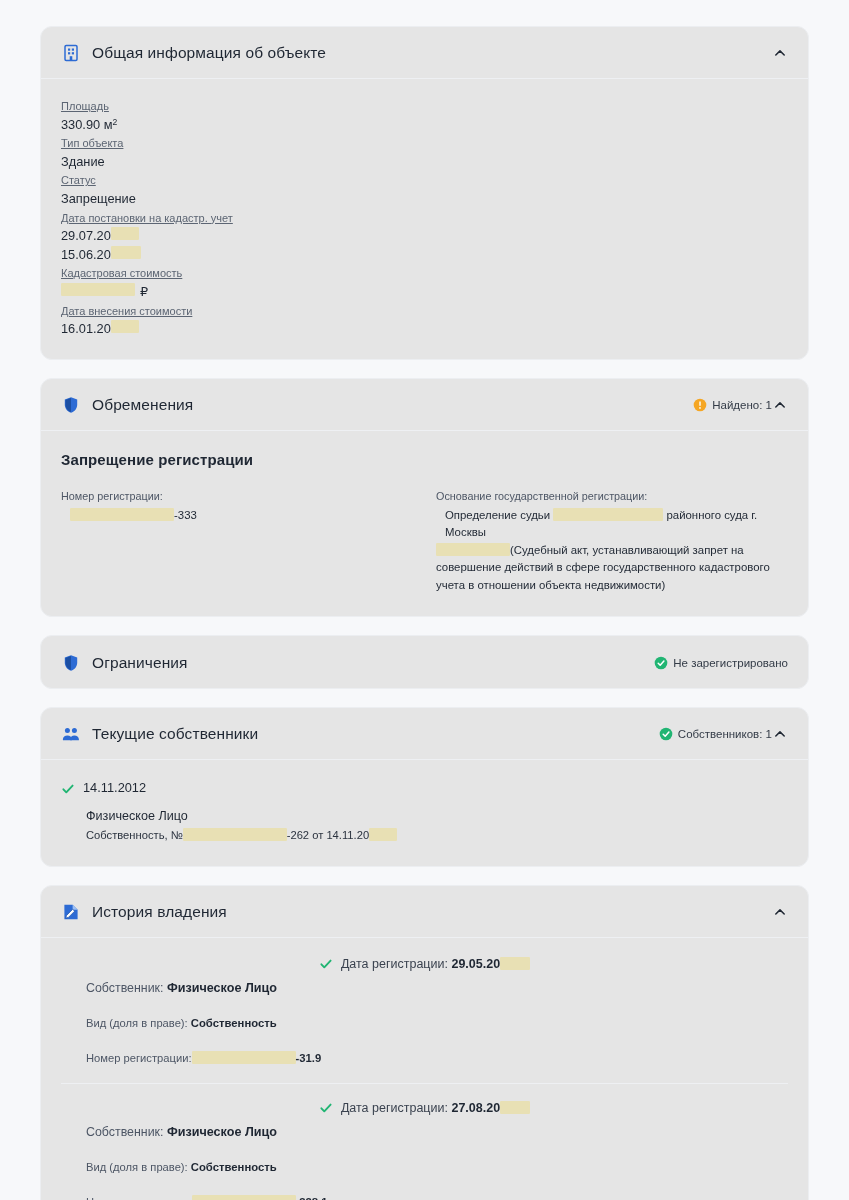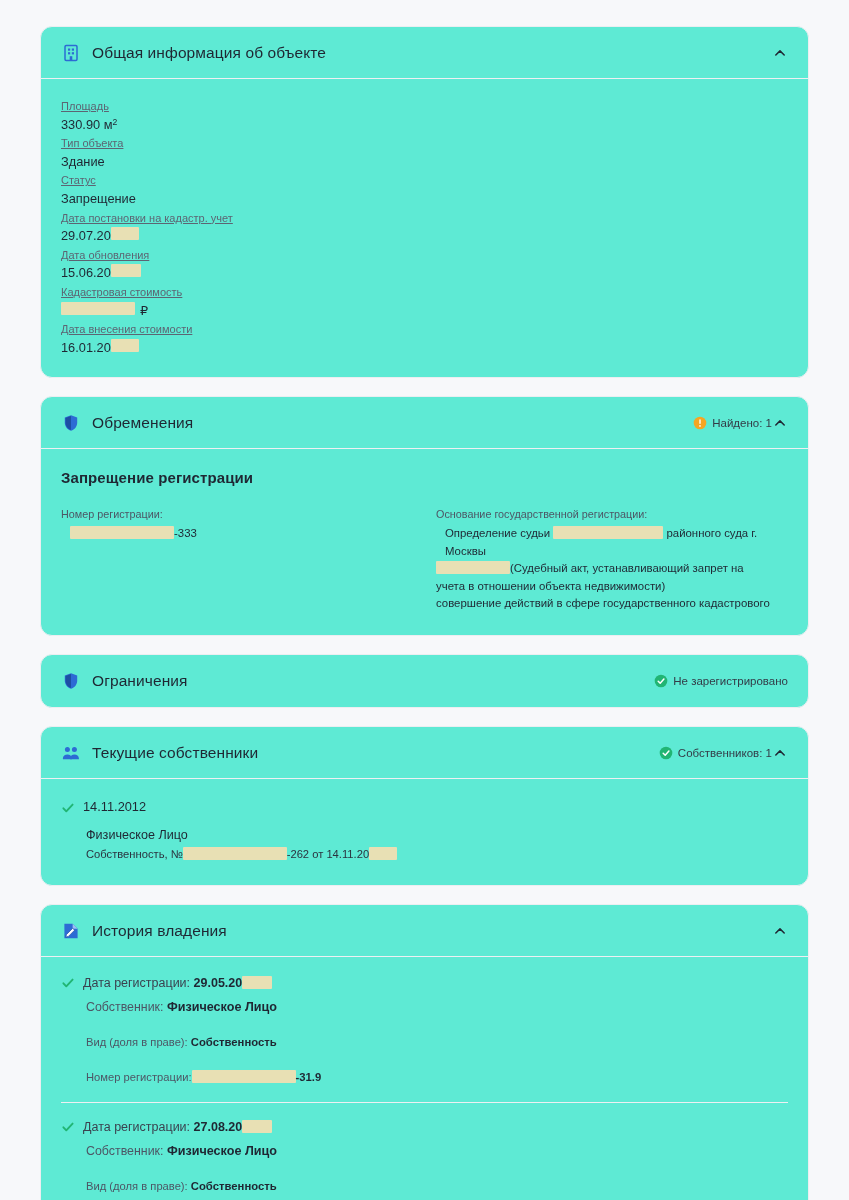--- a/index.html
+++ b/index.html
@@ -13,21 +13,21 @@
     -webkit-font-smoothing: antialiased;
   }
 
   .page {
     width: 849px;
     padding: 26px 40px 0 40px;
   }
 
   
   .card {
-    background: #5eead4;
+    background: #e5e5e5;
     border: 1px solid #eceef1;
     border-radius: 12px;
     margin-bottom: 18px;
     overflow: hidden;
   }
 
   .card-header {
     display: flex;
     align-items: center;
     padding: 16px 20px 15px 20px;
@@ -168,20 +168,21 @@
     padding: 16px 0 15px 0;
     border-bottom: 1px solid #eef0f3;
   }
   .hist-item:first-child { padding-top: 2px; }
   .hist-item:last-child { border-bottom: none; }
 
   .hist-head {
     display: flex;
     align-items: flex-start;
     gap: 8px;
+    justify-content: center;
   }
   .hist-head-text {
     font-size: 12.5px;
     color: #3a424f;
     line-height: 16px;
   }
   .hist-head-text b { color: #1f2733; font-weight: 700; }
 
   .hist-body { padding-left: 25px; }
   .hist-line {
@@ -237,21 +238,20 @@
 
         <div class="info-label">Статус</div>
         <div class="info-value">Запрещение</div>
 
         <div class="info-label">Дата постановки на кадастр. учет</div>
         <div class="info-value">
           <span>29.07.20</span>
             <span class="redact r-w28"></span>
         </div>
 
-        <div class="info-label">Дата обновления</div>
         <div class="info-value">
           <span>15.06.20</span>
             <span class="redact r-w30"></span>
         </div>
 
         <div class="info-label">Кадастровая стоимость</div>
         <div class="info-value">
           <span class="redact r-w74"></span>
             <span style="padding-left:5px">₽</span>
         </div>
@@ -308,22 +308,22 @@
         <div class="enc-col-right">
           <div class="enc-field-label">Основание государственной регистрации:</div>
           <div class="enc-field-value">
             <span>Определение судьи</span>
             <span class="redact r-w110"></span>
             <span>районного суда г. Москвы</span>
           </div>
           <div class="enc-field-value" style="padding-left:0">
             <span class="redact r-w74"></span><span>(Судебный акт, устанавливающий запрет на</span>
           </div>
+          <div class="enc-field-value" style="padding-left:0">совершение действий в сфере государственного кадастрового</div>
           <div class="enc-field-value" style="padding-left:0">учета в отношении объекта недвижимости)</div>
-          <div class="enc-field-value" style="padding-left:0">совершение действий в сфере государственного кадастрового</div>
         </div>
       </div>
     </div>
   </section>
 
   <section class="card">
     <div class="card-header">
       <span>
         <svg class="ico" viewBox="0 0 20 20" fill="none">
           <path d="M10 2.2 16.2 4.6v5.1c0 3.6-2.5 6.8-6.2 8.1-3.7-1.3-6.2-4.5-6.2-8.1V4.6L10 2.2Z" fill="#2d6bd4"></path>

